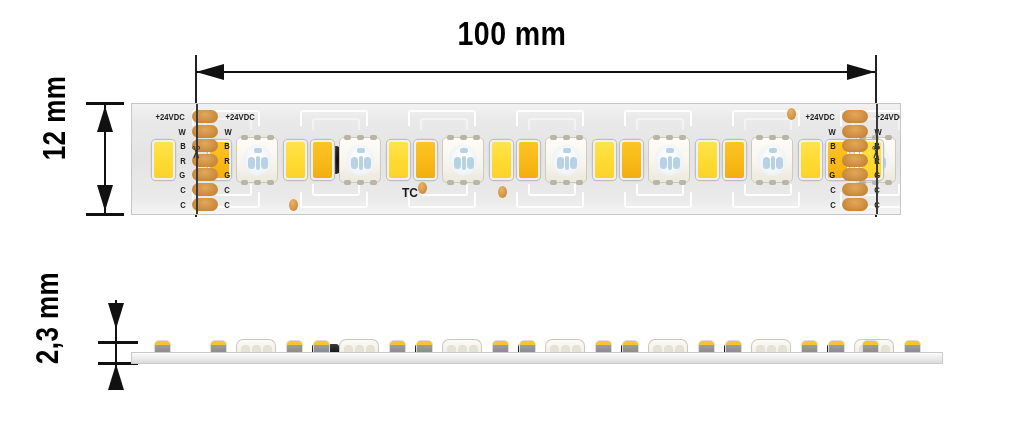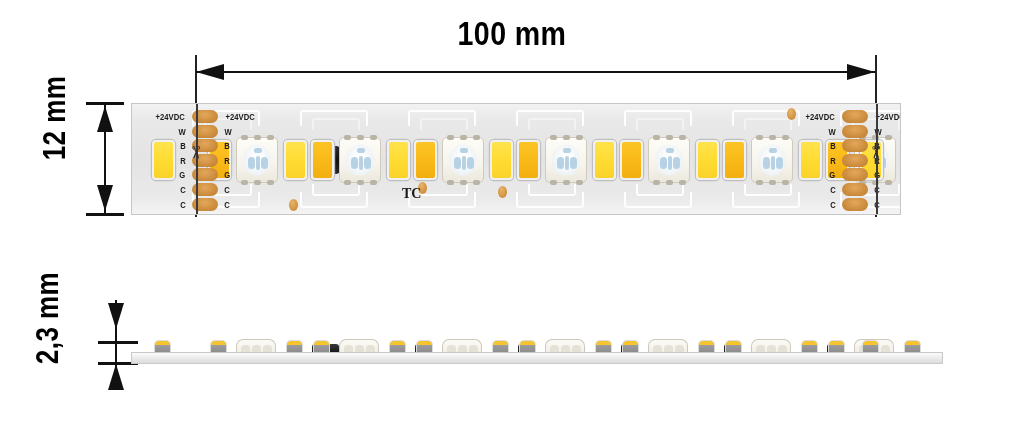--- a/index.html
+++ b/index.html
@@ -243,23 +243,23 @@
     background: linear-gradient(to bottom, #2b2b2b 0%, #111 50%, #262626 100%);
   }
   .testpoint {
     position: absolute;
     width: 9px; height: 12px;
     border-radius: 50%;
     background: radial-gradient(ellipse at 40% 30%, #e7b46a 0%, #d08f3c 70%, #b87a2c 100%);
   }
   .tc-label {
     position: absolute;
-    font-family: Liberation Serif, serif;
+    font-family: Liberation Sans, sans-serif;
     font-weight: bold;
-    font-size: 14px;
+    font-size: 12px;
     color: #1a1a1a;
   }
 
   
   #strip-side {
     position: absolute;
     left: 131px;
     top: 341px;
     width: 812px;
     height: 22px;

